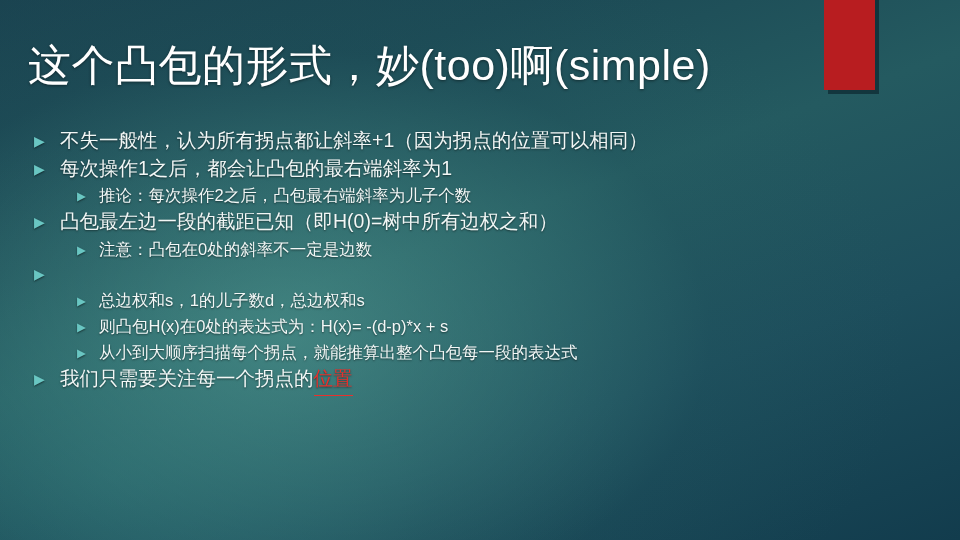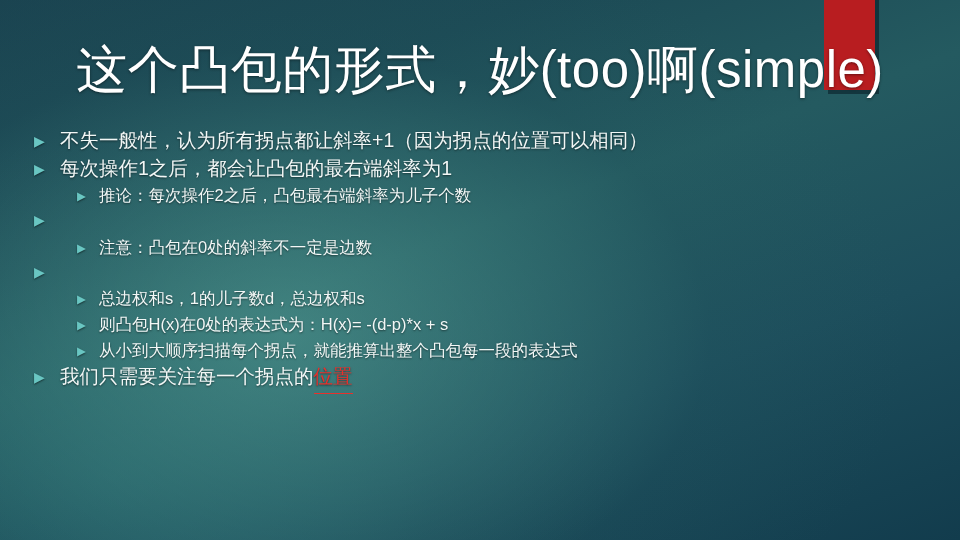--- a/index.html
+++ b/index.html
@@ -28,31 +28,30 @@
     left: 824px;
     width: 51px;
     height: 96px;
     background: #b81d20;
     box-shadow: 4px 4px 0 rgba(6,26,34,0.55);
   }
 
   
   .title {
     position: absolute;
-    left: 40px;
+    left: 28px;
     top: 40px;
     width: 880px;
     color: #ffffff;
-    font-size: 51px;
+    font-size: 43px;
     font-weight: 300;
     letter-spacing: 0.5px;
     line-height: 1.18;
     white-space: nowrap;
     text-shadow: 0 1px 3px rgba(0,0,0,0.45);
-    text-align: center;
   }
 
   
   .body-list {
     position: absolute;
     left: 34px;
     top: 128px;
     width: 900px;
   }
   .line {
@@ -113,20 +112,21 @@
       <div class="line lvl1">
         <span class="bullet">▶</span>
         <span class="txt">每次操作1之后，都会让凸包的最右端斜率为1</span>
       </div>
       <div class="line lvl2">
         <span class="bullet">▶</span>
         <span class="txt">推论：每次操作2之后，凸包最右端斜率为儿子个数</span>
       </div>
       <div class="line lvl1">
         <span class="bullet">▶</span>
+        <span class="txt">凸包最左边一段的截距已知（即H(0)=树中所有边权之和）</span>
       </div>
       <div class="line lvl2">
         <span class="bullet">▶</span>
         <span class="txt">注意：凸包在0处的斜率不一定是边数</span>
       </div>
       <div class="line lvl1">
         <span class="bullet">▶</span>
       </div>
       <div class="line lvl2">
         <span class="bullet">▶</span>

